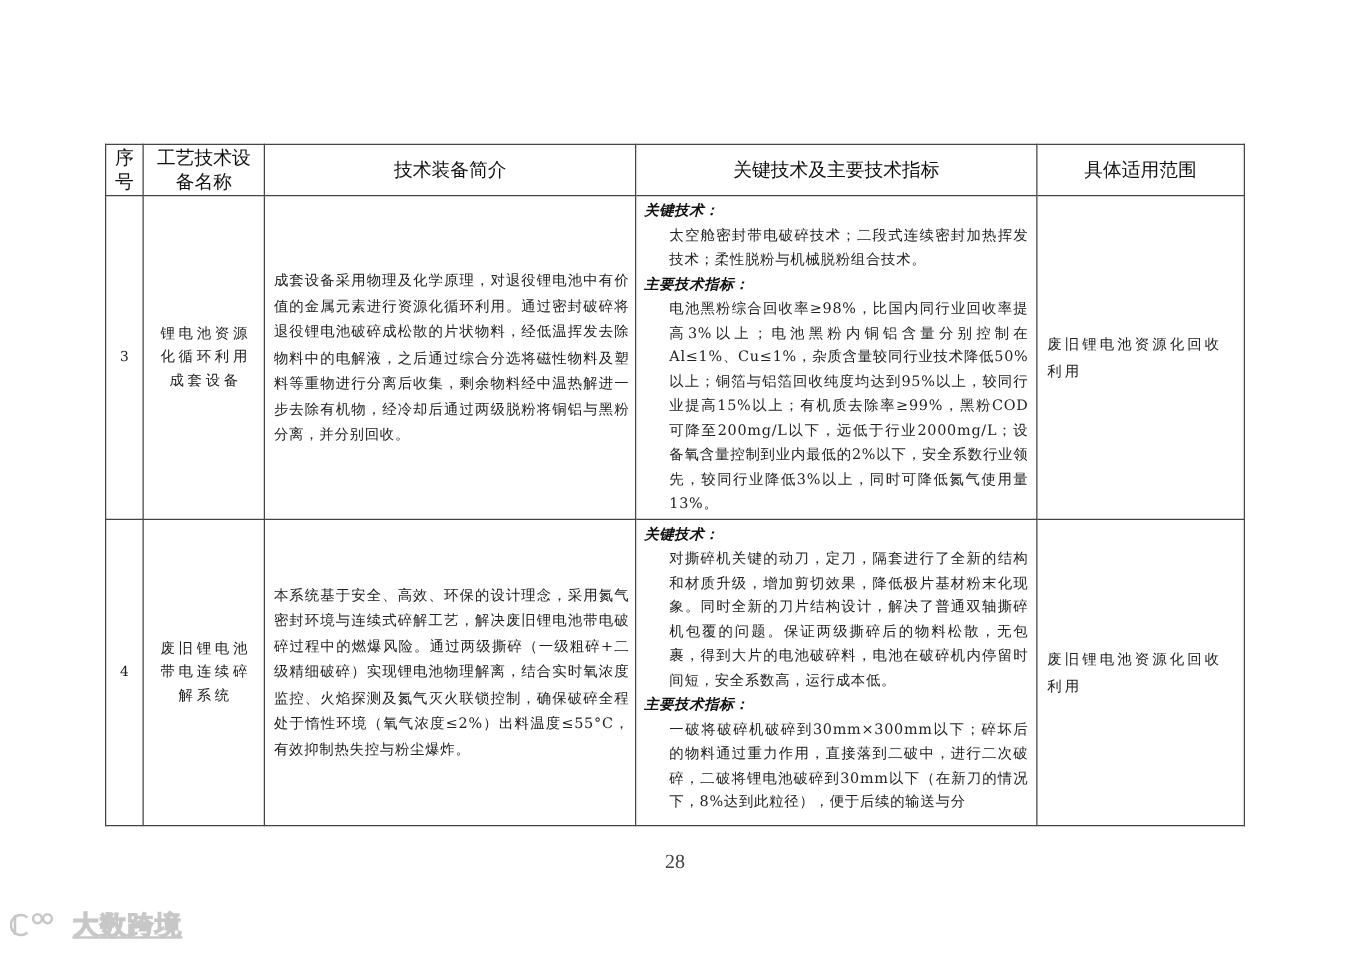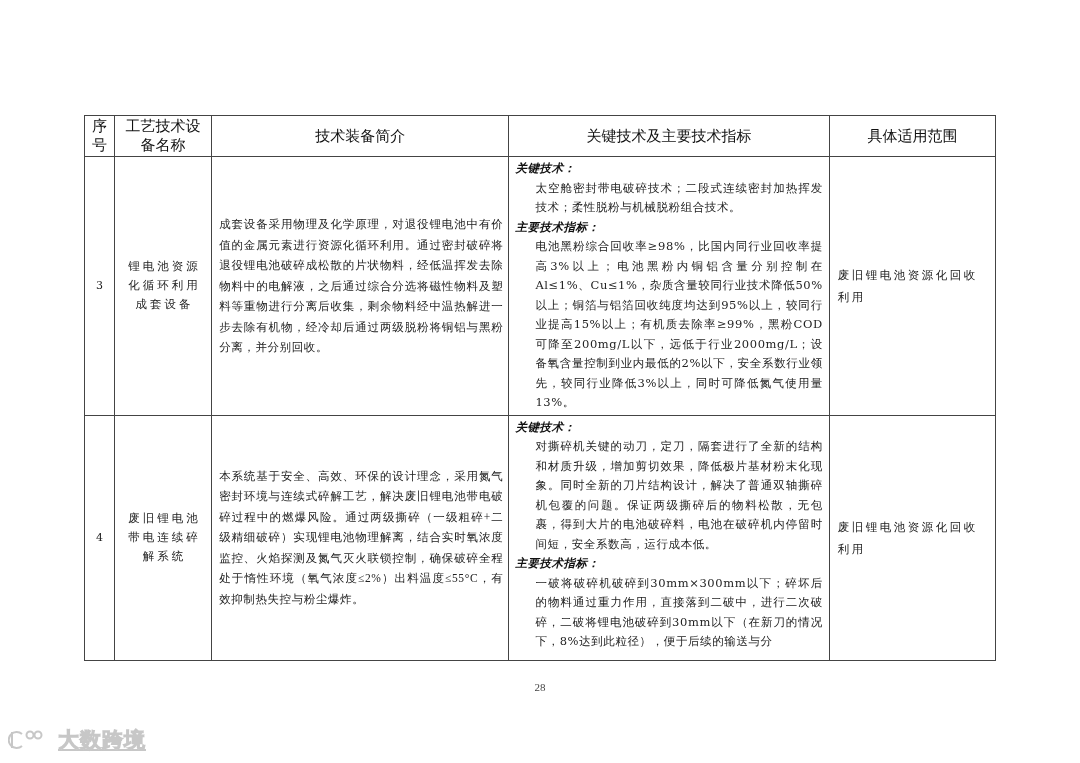--- a/index.html
+++ b/index.html
@@ -54,21 +54,20 @@
       color: #222;
       text-align: center;
     }
     .cell-intro {
       padding: 0 5px 0 7px !important;
       font-size: 11.5px;
       line-height: 20.5px;
       color: #222;
       letter-spacing: 0.6px;
       text-align: justify;
-      font-family: Liberation Serif, serif;
     }
     .cell-key {
       padding: 2px 6px 2px 6px !important;
       font-size: 11.5px;
       line-height: 19.5px;
       color: #222;
       letter-spacing: 0.6px;
       vertical-align: top !important;
       text-align: justify;
     }
@@ -90,21 +89,21 @@
     }
     .para { display: block; margin-left: 20px; }
     .row-3 td { height: 238px; }
     .row-4 td { height: 242px; }
     .page-number {
       position: absolute;
       left: 0;
       width: 1080px;
       top: 681px;
       text-align: center;
-      font-size: 11px;
+      font-size: 16px;
       color: #444;
       font-family: "Liberation Serif", serif;
     }
     .watermark {
       position: absolute;
       left: 8px;
       top: 726px;
       display: flex;
       align-items: center;
       gap: 6px;

